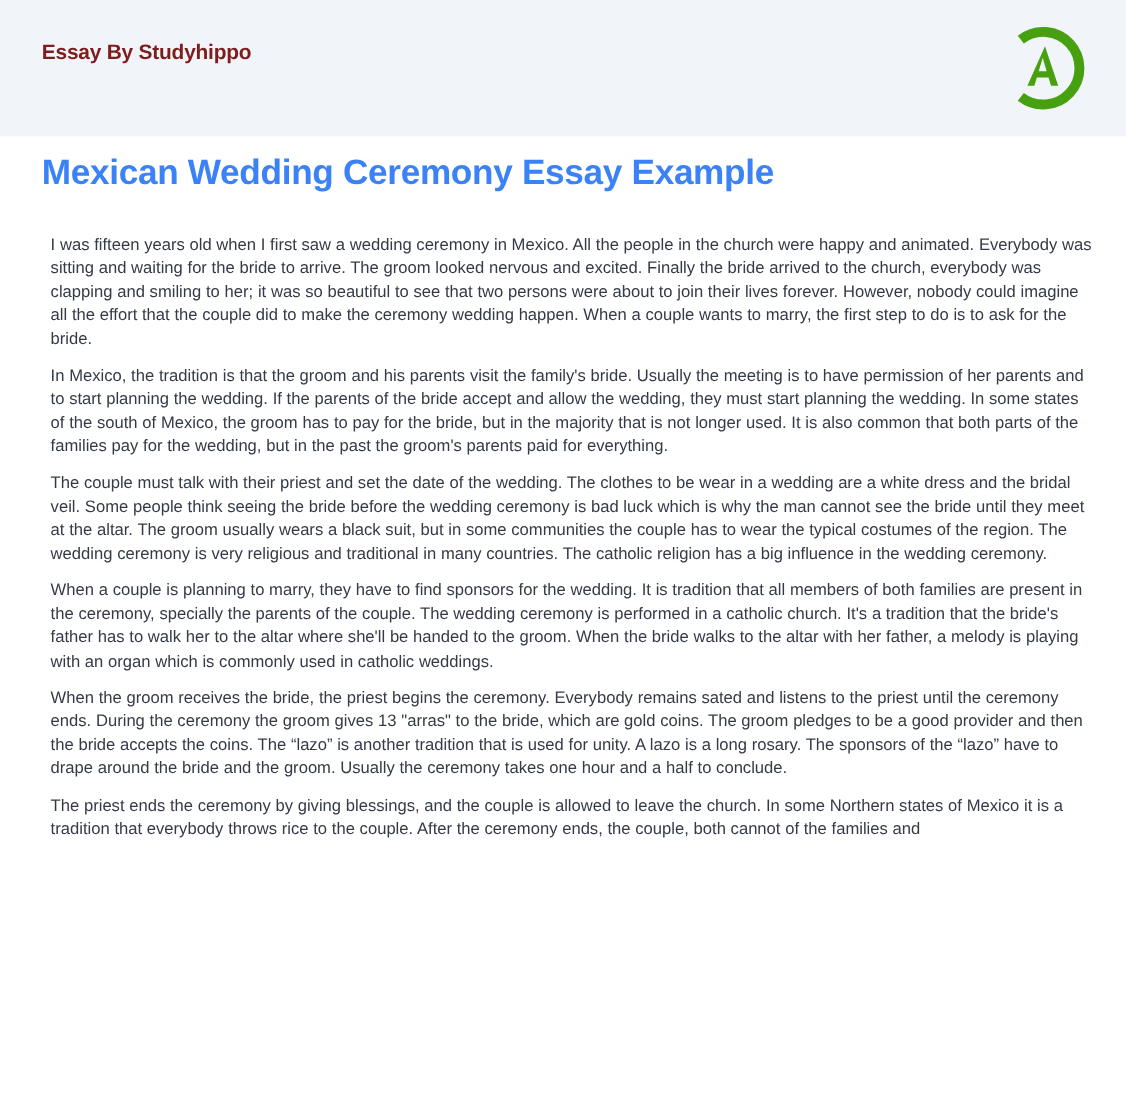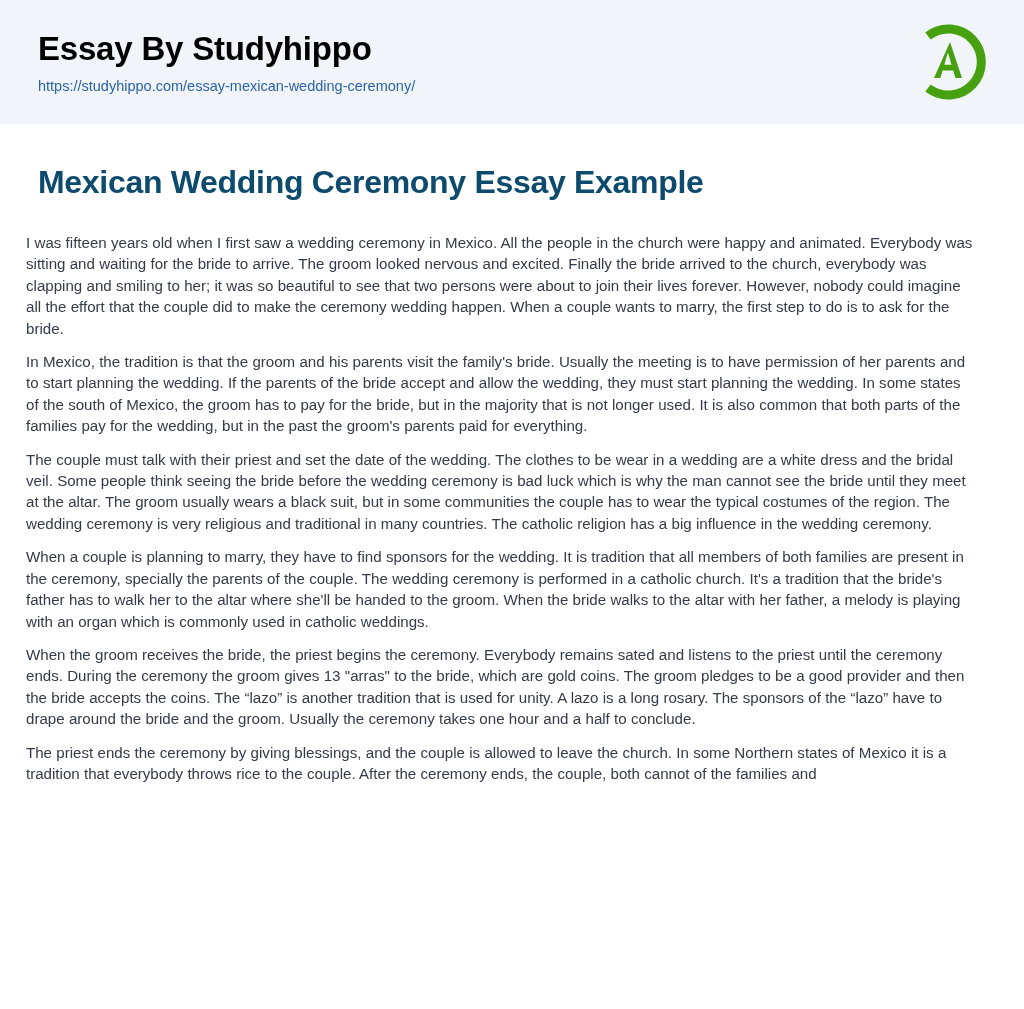--- a/index.html
+++ b/index.html
@@ -21,23 +21,23 @@
     height: 124px;
     background: #f1f5f9;
     box-sizing: border-box;
   }
   .header-text {
     position: absolute;
     left: 38px;
     top: 34px;
   }
   .site-title {
-    font-size: 33px;
+    font-size: 19px;
     font-weight: bold;
-    color: #000000;
+    color: #7f1d1d;
     letter-spacing: -0.2px;
     line-height: 30px;
     white-space: nowrap;
   }
   .site-url {
     margin-top: 13px;
     font-size: 14.5px;
     font-weight: normal;
     color: #2b63a8;
     line-height: 18px;
@@ -62,53 +62,51 @@
 
   
   .article {
     padding: 0;
     background: #ffffff;
   }
   .article-title {
     margin: 0;
     padding: 0;
     position: relative;
-    top: 38px;
+    top: 12px;
     left: 38px;
     width: 946px;
     font-size: 32px;
     font-weight: bold;
-    color: #0c4a6e;
+    color: #3b82f6;
     letter-spacing: -0.3px;
     line-height: 40px;
   }
   .body-copy {
     position: relative;
     top: 48px;
-    left: 26px;
+    left: 46px;
     width: 948px;
-    margin-top: 20px;
   }
   .body-copy p {
     margin: 0 0 12px 0;
     font-size: 15.1px;
     line-height: 21.4px;
     color: #343b47;
     text-align: left;
     word-spacing: 0.1px;
   }
 </style>
 </head>
 <body>
 
 <div class="header">
 
   <div class="header-text">
     <div class="site-title">Essay By Studyhippo</div>
-    <a class="site-url" href="#">https://studyhippo.com/essay-mexican-wedding-ceremony/</a>
   </div>
 
   <div class="logo">
     <svg viewBox="0 0 88 88" xmlns="http://www.w3.org/2000/svg">
 
       <path d="M 22 18 A 33 33 0 1 1 22 70" fill="none" stroke="#47a010" stroke-width="9" stroke-linecap="butt"></path>
 
       <path d="M 44 24 L 56 60 L 49.5 60 L 47.2 52.5 L 36.6 52.5 L 34.3 60 L 28 60 Z
                M 38.3 46.8 L 45.5 46.8 L 41.9 34.6 Z" fill="#47a010"></path>
     </svg>

